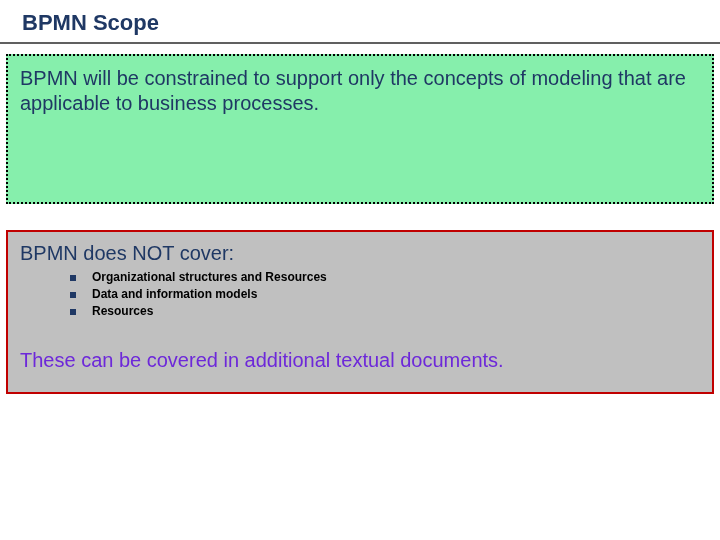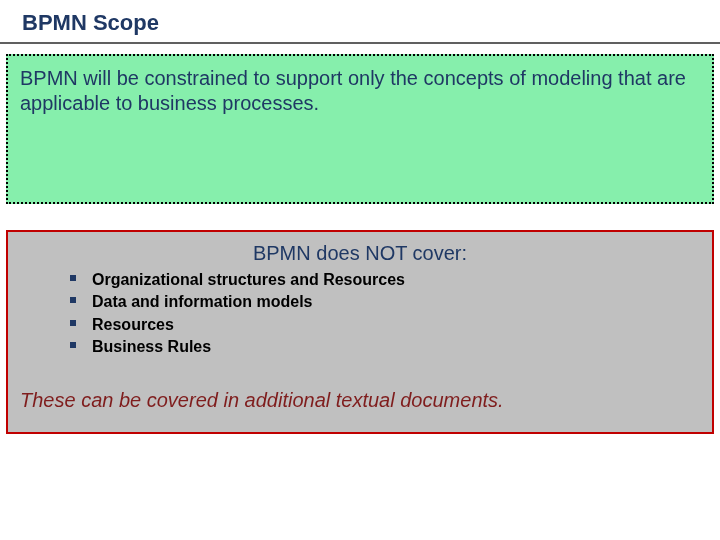--- a/index.html
+++ b/index.html
@@ -45,67 +45,64 @@
   .box2 {
     margin: 26px 6px 0 6px;
     padding: 10px 12px 20px 12px;
     border: 2px solid #c00000;
     background: #c0c0c0;
   }
   .not-cover-heading {
     font-size: 20px;
     color: #1f3864;
     margin-bottom: 0;
-    text-align: center;
   }
   .not-cover-list {
     margin: 4px 0 0 0;
     padding: 0 0 0 50px;
     list-style: none;
   }
   .not-cover-list li {
     position: relative;
-    font-size: 16px;
+    font-size: 12px;
     font-weight: bold;
     color: #000;
     line-height: 1.4;
     padding-left: 22px;
   }
   .not-cover-list li::before {
     content: "";
     position: absolute;
     left: 0;
     top: 6px;
     width: 6px;
     height: 6px;
     background: #1f3864;
   }
   .conclusion {
     font-size: 20px;
-    color: #7f1d1d;
+    color: #6d28d9;
     margin-top: 30px;
-    font-style: italic;
   }
 </style>
 </head>
 <body>
 
 <div class="slide">
 
   <div class="title">BPMN Scope</div>
   <hr class="divider">
 
   <div class="box1">
     <div class="definition">BPMN will be constrained to support only the concepts of modeling that are applicable to business processes.</div>
   </div>
 
   <div class="box2">
     <div class="not-cover-heading">BPMN does NOT cover:</div>
     <ul class="not-cover-list">
       <li>Organizational structures and Resources</li>
       <li>Data and information models</li>
       <li>Resources</li>
-      <li>Business Rules</li>
     </ul>
     <div class="conclusion">These can be covered in additional textual documents.</div>
   </div>
 
 </div>
 
 </body></html>

